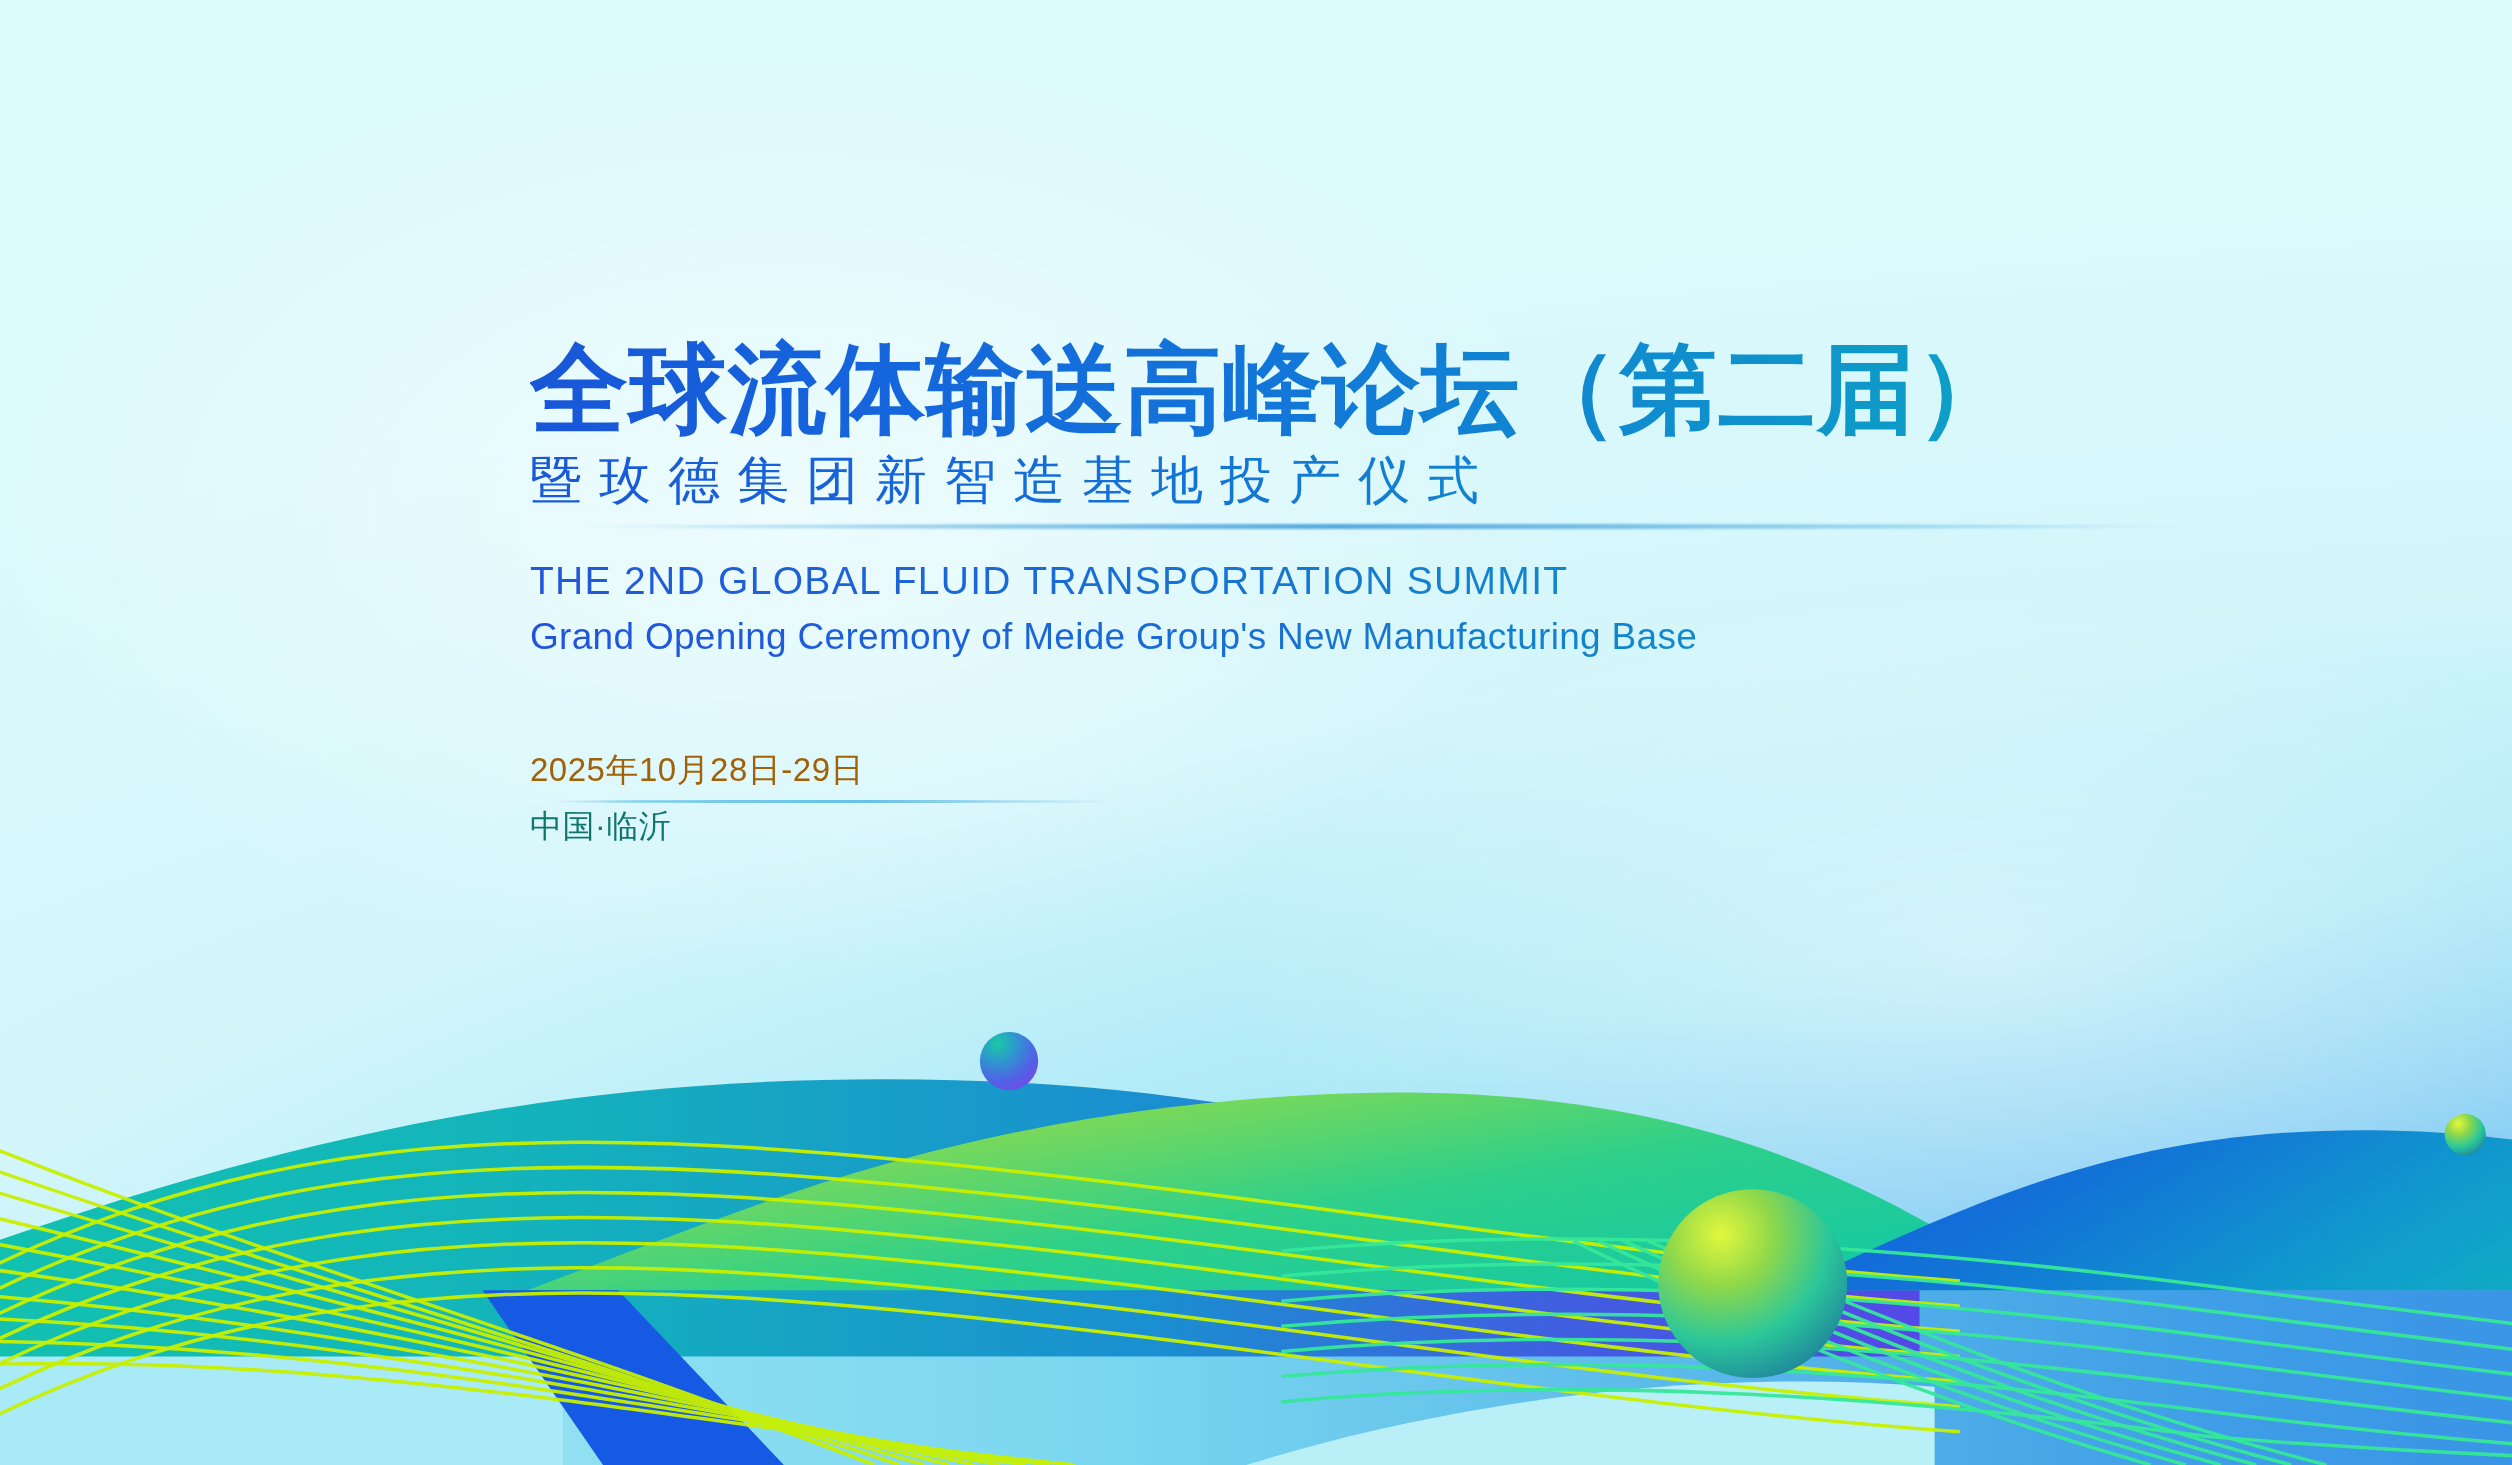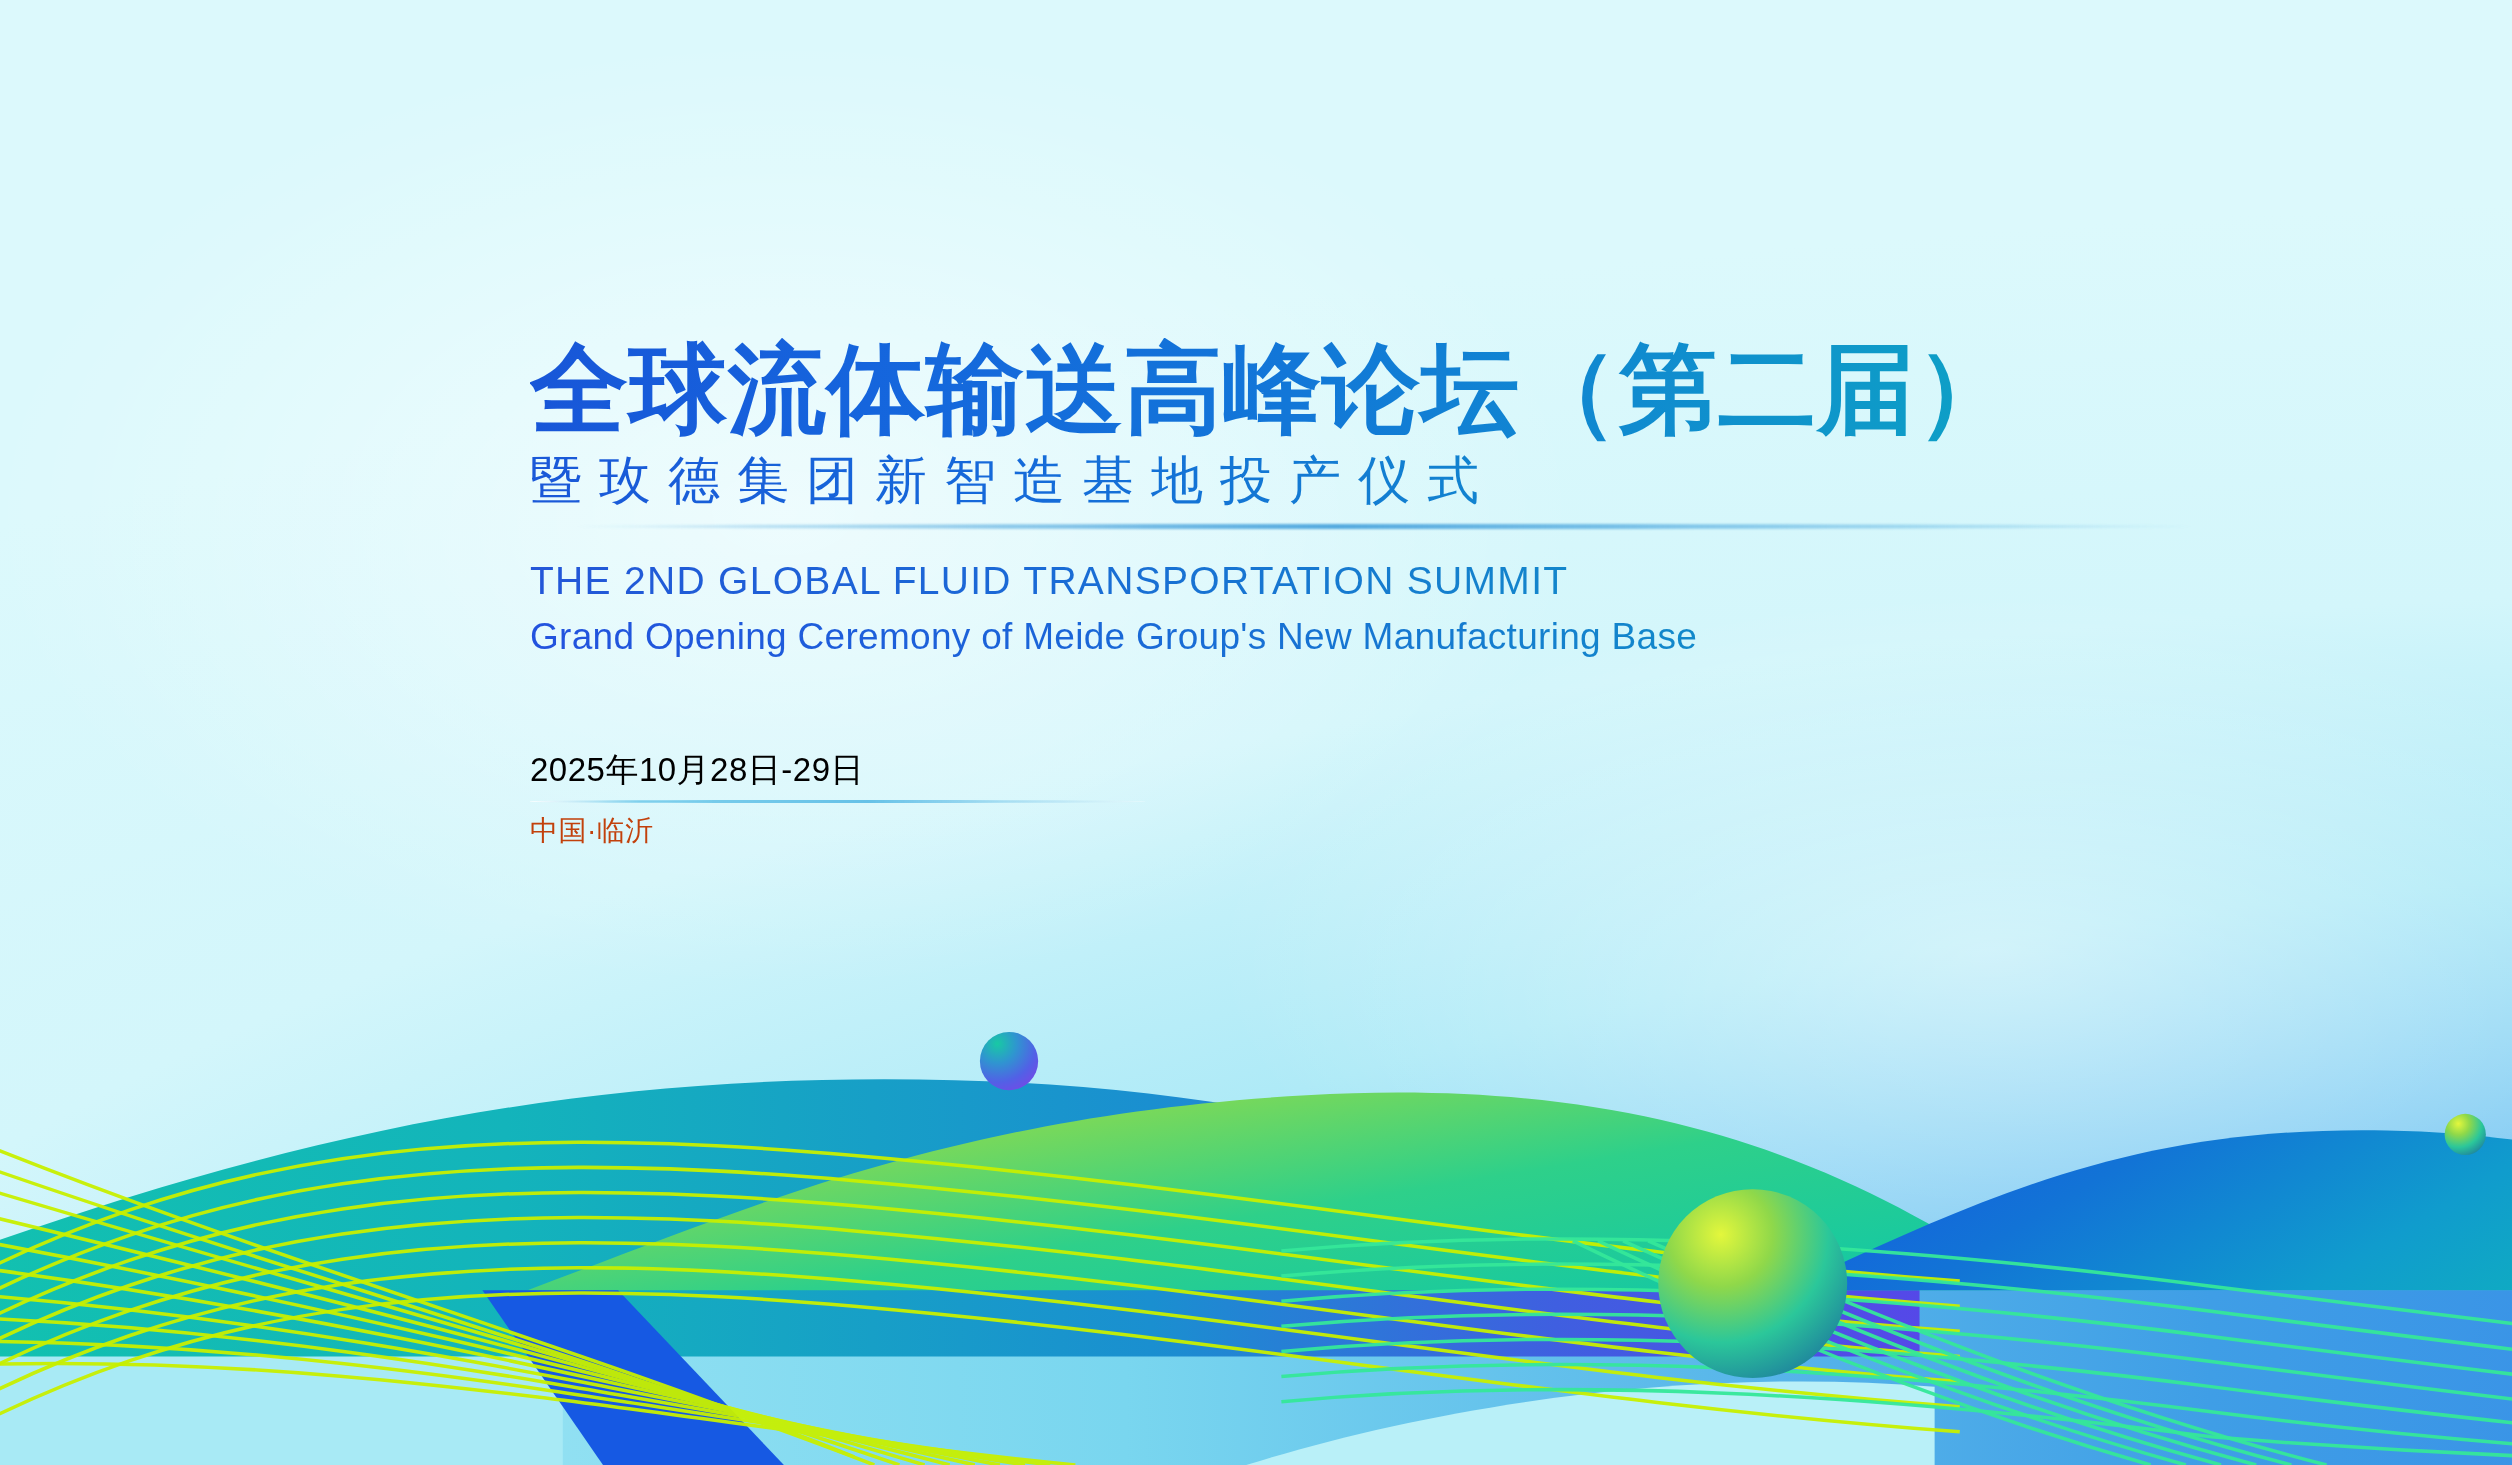--- a/index.html
+++ b/index.html
@@ -105,38 +105,38 @@
   .meta{
     margin-top:93px;
     width:628px;
   }
   .meta-date{
     margin:0;
     font-size:33px;
     line-height:1.1;
     letter-spacing:0.5px;
     font-weight:500;
-    color:#000000;
+    color:#a16207;
     white-space:nowrap;
   }
   .meta-rule{
     margin:12px 0 0 0;
     width:615px;
     height:2.5px;
     background:linear-gradient(90deg,rgba(255,255,255,.85) 0%,rgba(120,205,235,.95) 18%,rgba(95,190,230,.95) 55%,rgba(255,255,255,.35) 100%);
     border-radius:50%;
     filter:blur(0.5px);
   }
   .meta-loc{
-    margin:13px 0 0 0;
-    font-size:28px;
+    margin:6px 0 0 0;
+    font-size:32px;
     line-height:1.1;
     letter-spacing:0.5px;
     font-weight:500;
-    color:#c2410c;
+    color:#0f766e;
     white-space:nowrap;
   }
 </style>
 </head>
 <body>
 
 <div class="banner">
 
   <div class="bg-base"></div>
   <div class="bg-glow-left"></div>

